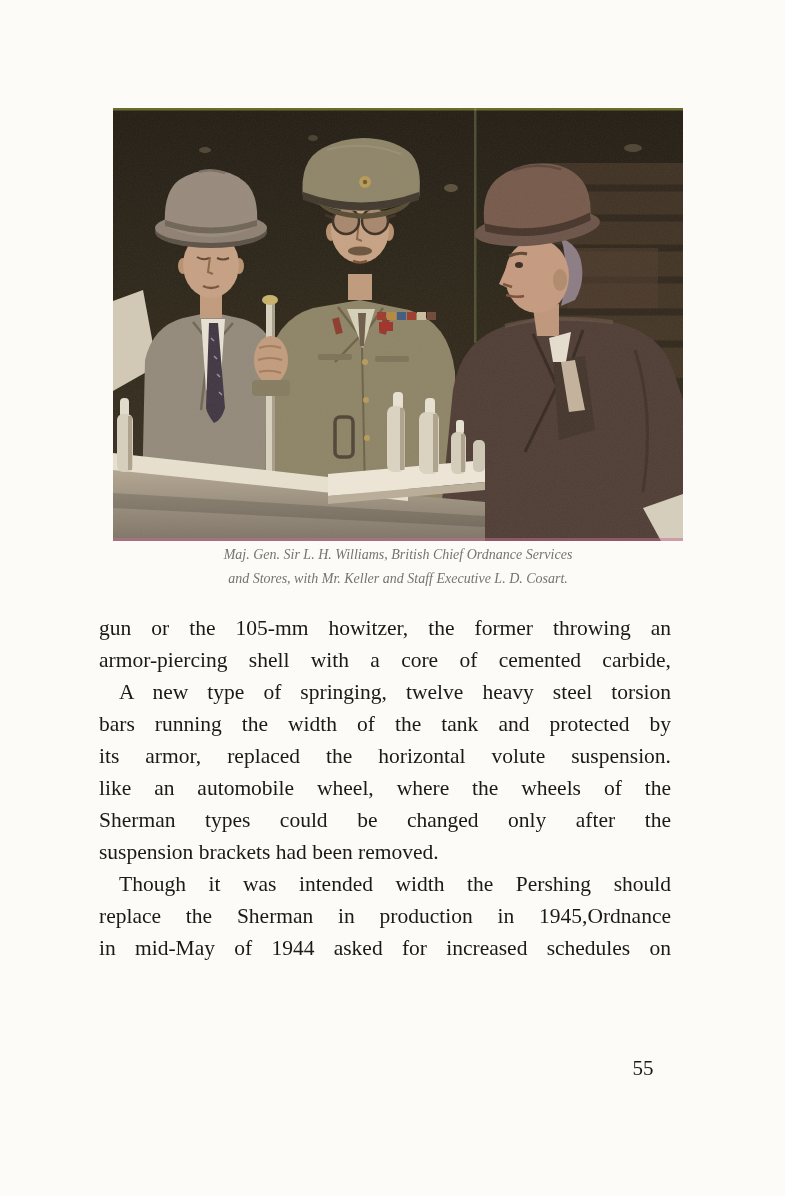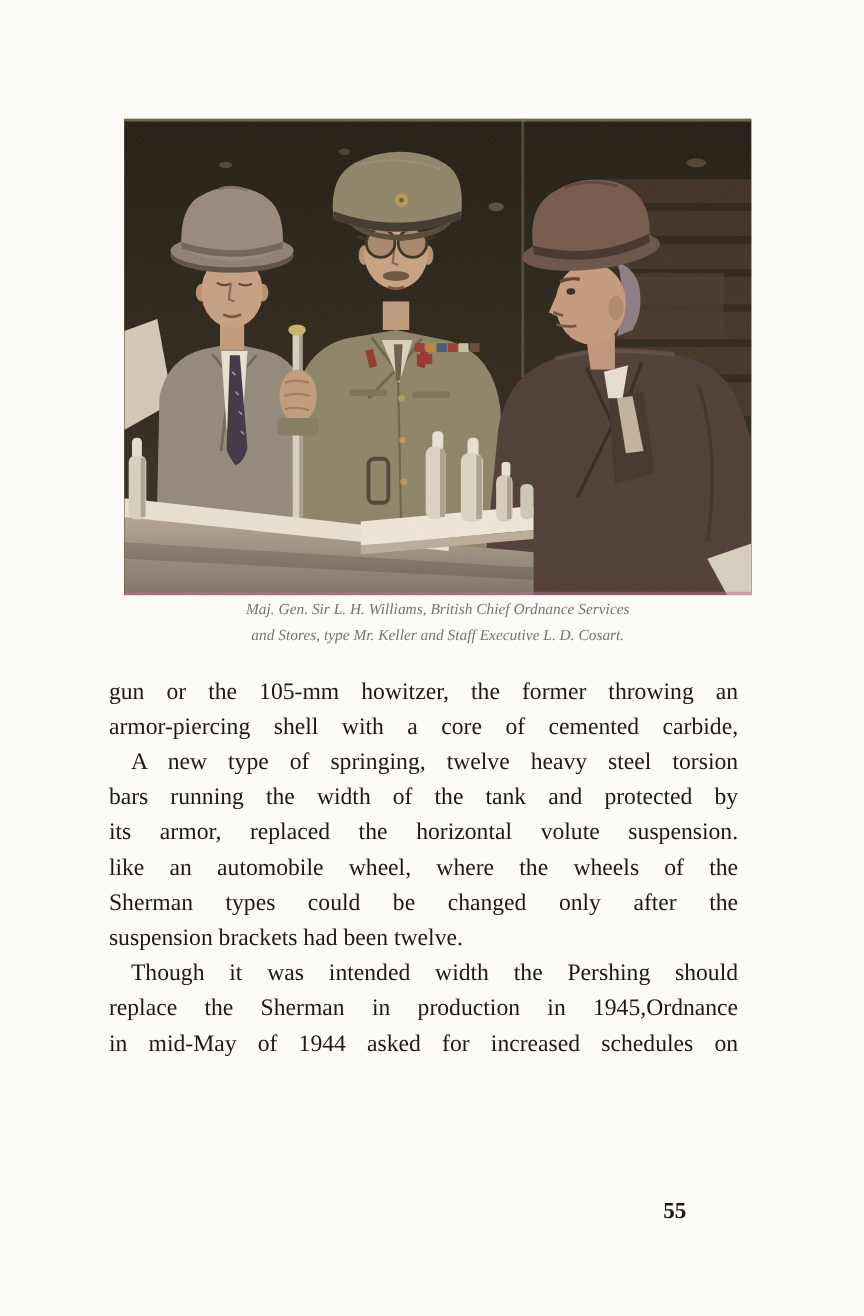--- a/index.html
+++ b/index.html
@@ -30,23 +30,23 @@
   .text-line {
     font-size: 21.5px; line-height: 32px;
     text-align: justify;
     text-align-last: justify;
     white-space: normal;
     color: #1d1914;
   }
   .text-line.last-line { text-align-last: left; }
   .text-line.indent { text-indent: 20px; }
   .page-number {
-    position: absolute; left: 603px; top: 1088px; width: 80px;
-    text-align: left;
-    font-size: 21px; font-weight: bold;
+    position: absolute; left: 603px; top: 1056px; width: 80px;
+    text-align: center;
+    font-size: 21px; font-weight: normal;
     color: #1b1712;
   }
 </style>
 </head>
 <body>
 
 <div class="page">
 
   <div class="photo-frame">
     <svg viewBox="0 0 570 433" preserveAspectRatio="none">
@@ -233,32 +233,32 @@
       </g>
 
       <rect width="570" height="433" filter="url(#grain)"></rect>
       <rect x="0" y="0" width="570" height="2.5" fill="#a3a83f" opacity="0.55"></rect>
       <rect x="0" y="430" width="570" height="3" fill="#c76e93" opacity="0.5"></rect>
     </svg>
   </div>
 
   <div class="caption">
     <div>Maj. Gen. Sir L. H. Williams, British Chief Ordnance Services</div>
-    <div>and Stores, type Mr. Keller and Staff Executive L. D. Cosart.</div>
+    <div>and Stores, with Mr. Keller and Staff Executive L. D. Cosart.</div>
   </div>
 
   <div class="body-text">
       <div class="text-line">gun or the 105-mm howitzer, the former throwing an</div>
       <div class="text-line">armor-piercing shell with a core of cemented carbide,</div>
       <div class="text-line indent">A new type of springing, twelve heavy steel torsion</div>
       <div class="text-line">bars running the width of the tank and protected by</div>
       <div class="text-line">its armor, replaced the horizontal volute suspension.</div>
       <div class="text-line">like an automobile wheel, where the wheels of the</div>
       <div class="text-line">Sherman types could be changed only after the</div>
-      <div class="text-line last-line">suspension brackets had been twelve.</div>
+      <div class="text-line last-line">suspension brackets had been removed.</div>
       <div class="text-line indent">Though it was intended width the Pershing should</div>
       <div class="text-line">replace the Sherman in production in 1945,Ordnance</div>
       <div class="text-line">in mid-May of 1944 asked for increased schedules on</div>
     </div>
 
   <div class="page-number">55</div>
 
 </div>
 
 </body></html>

